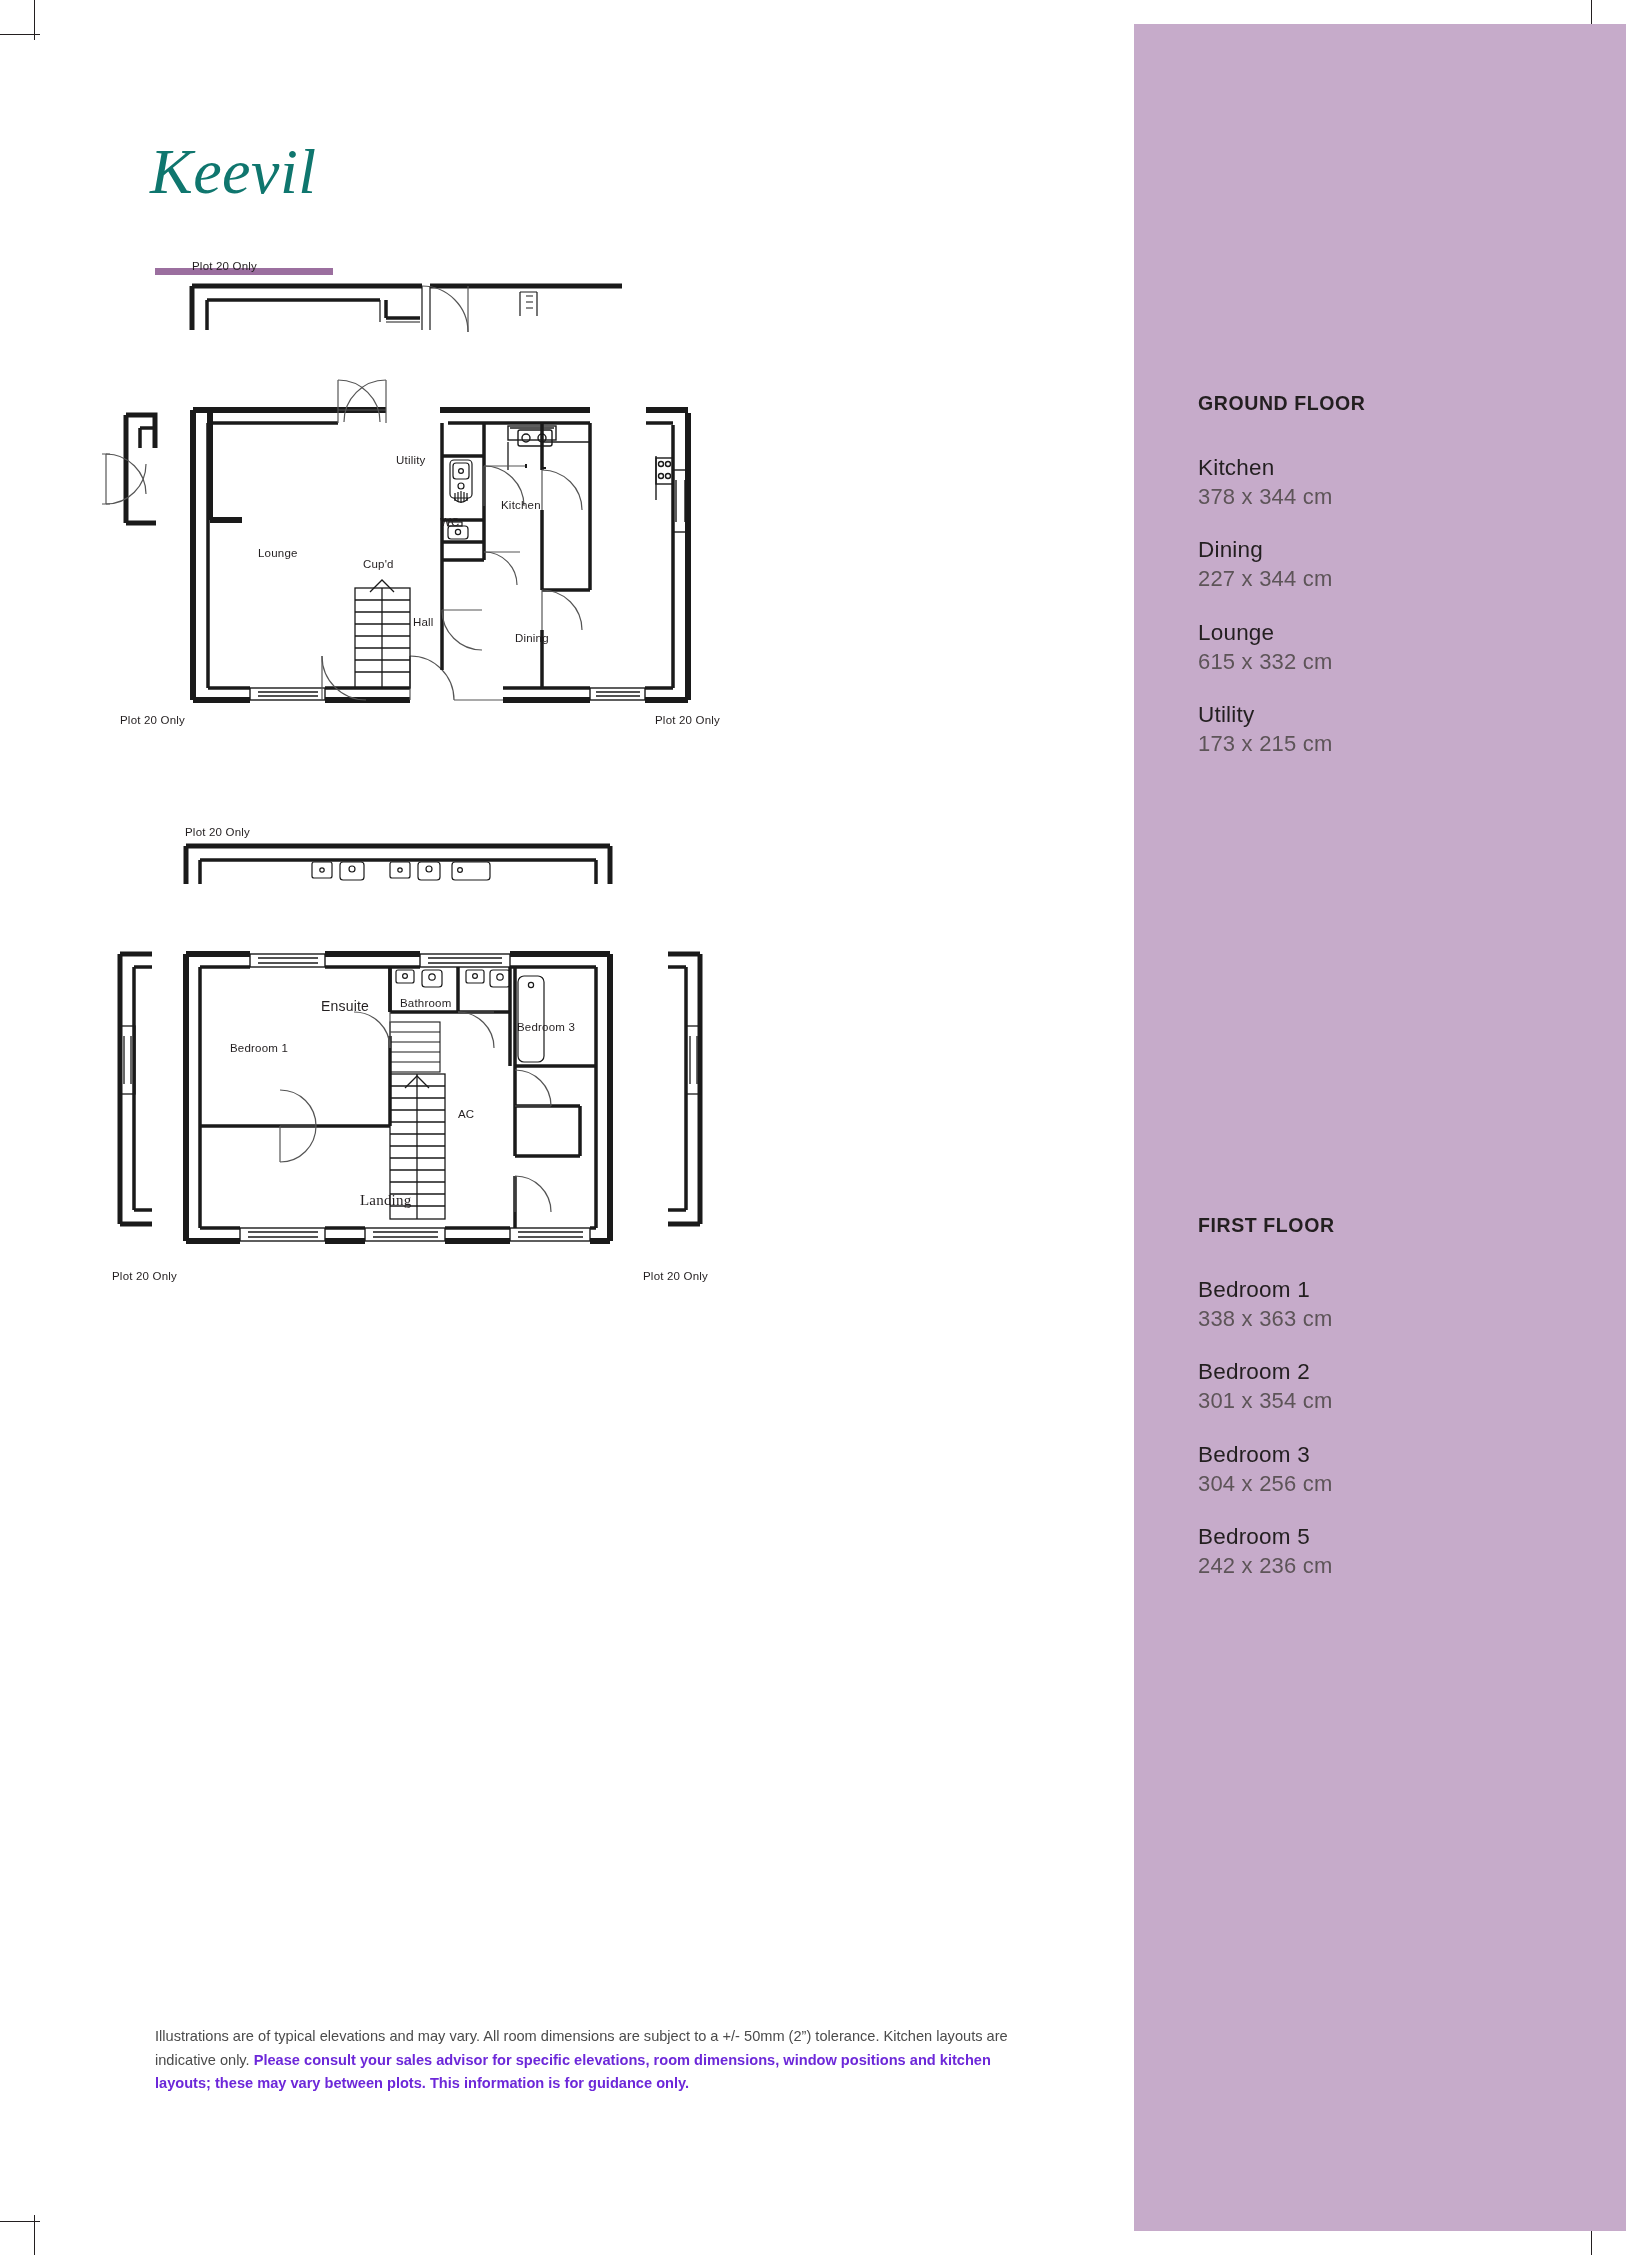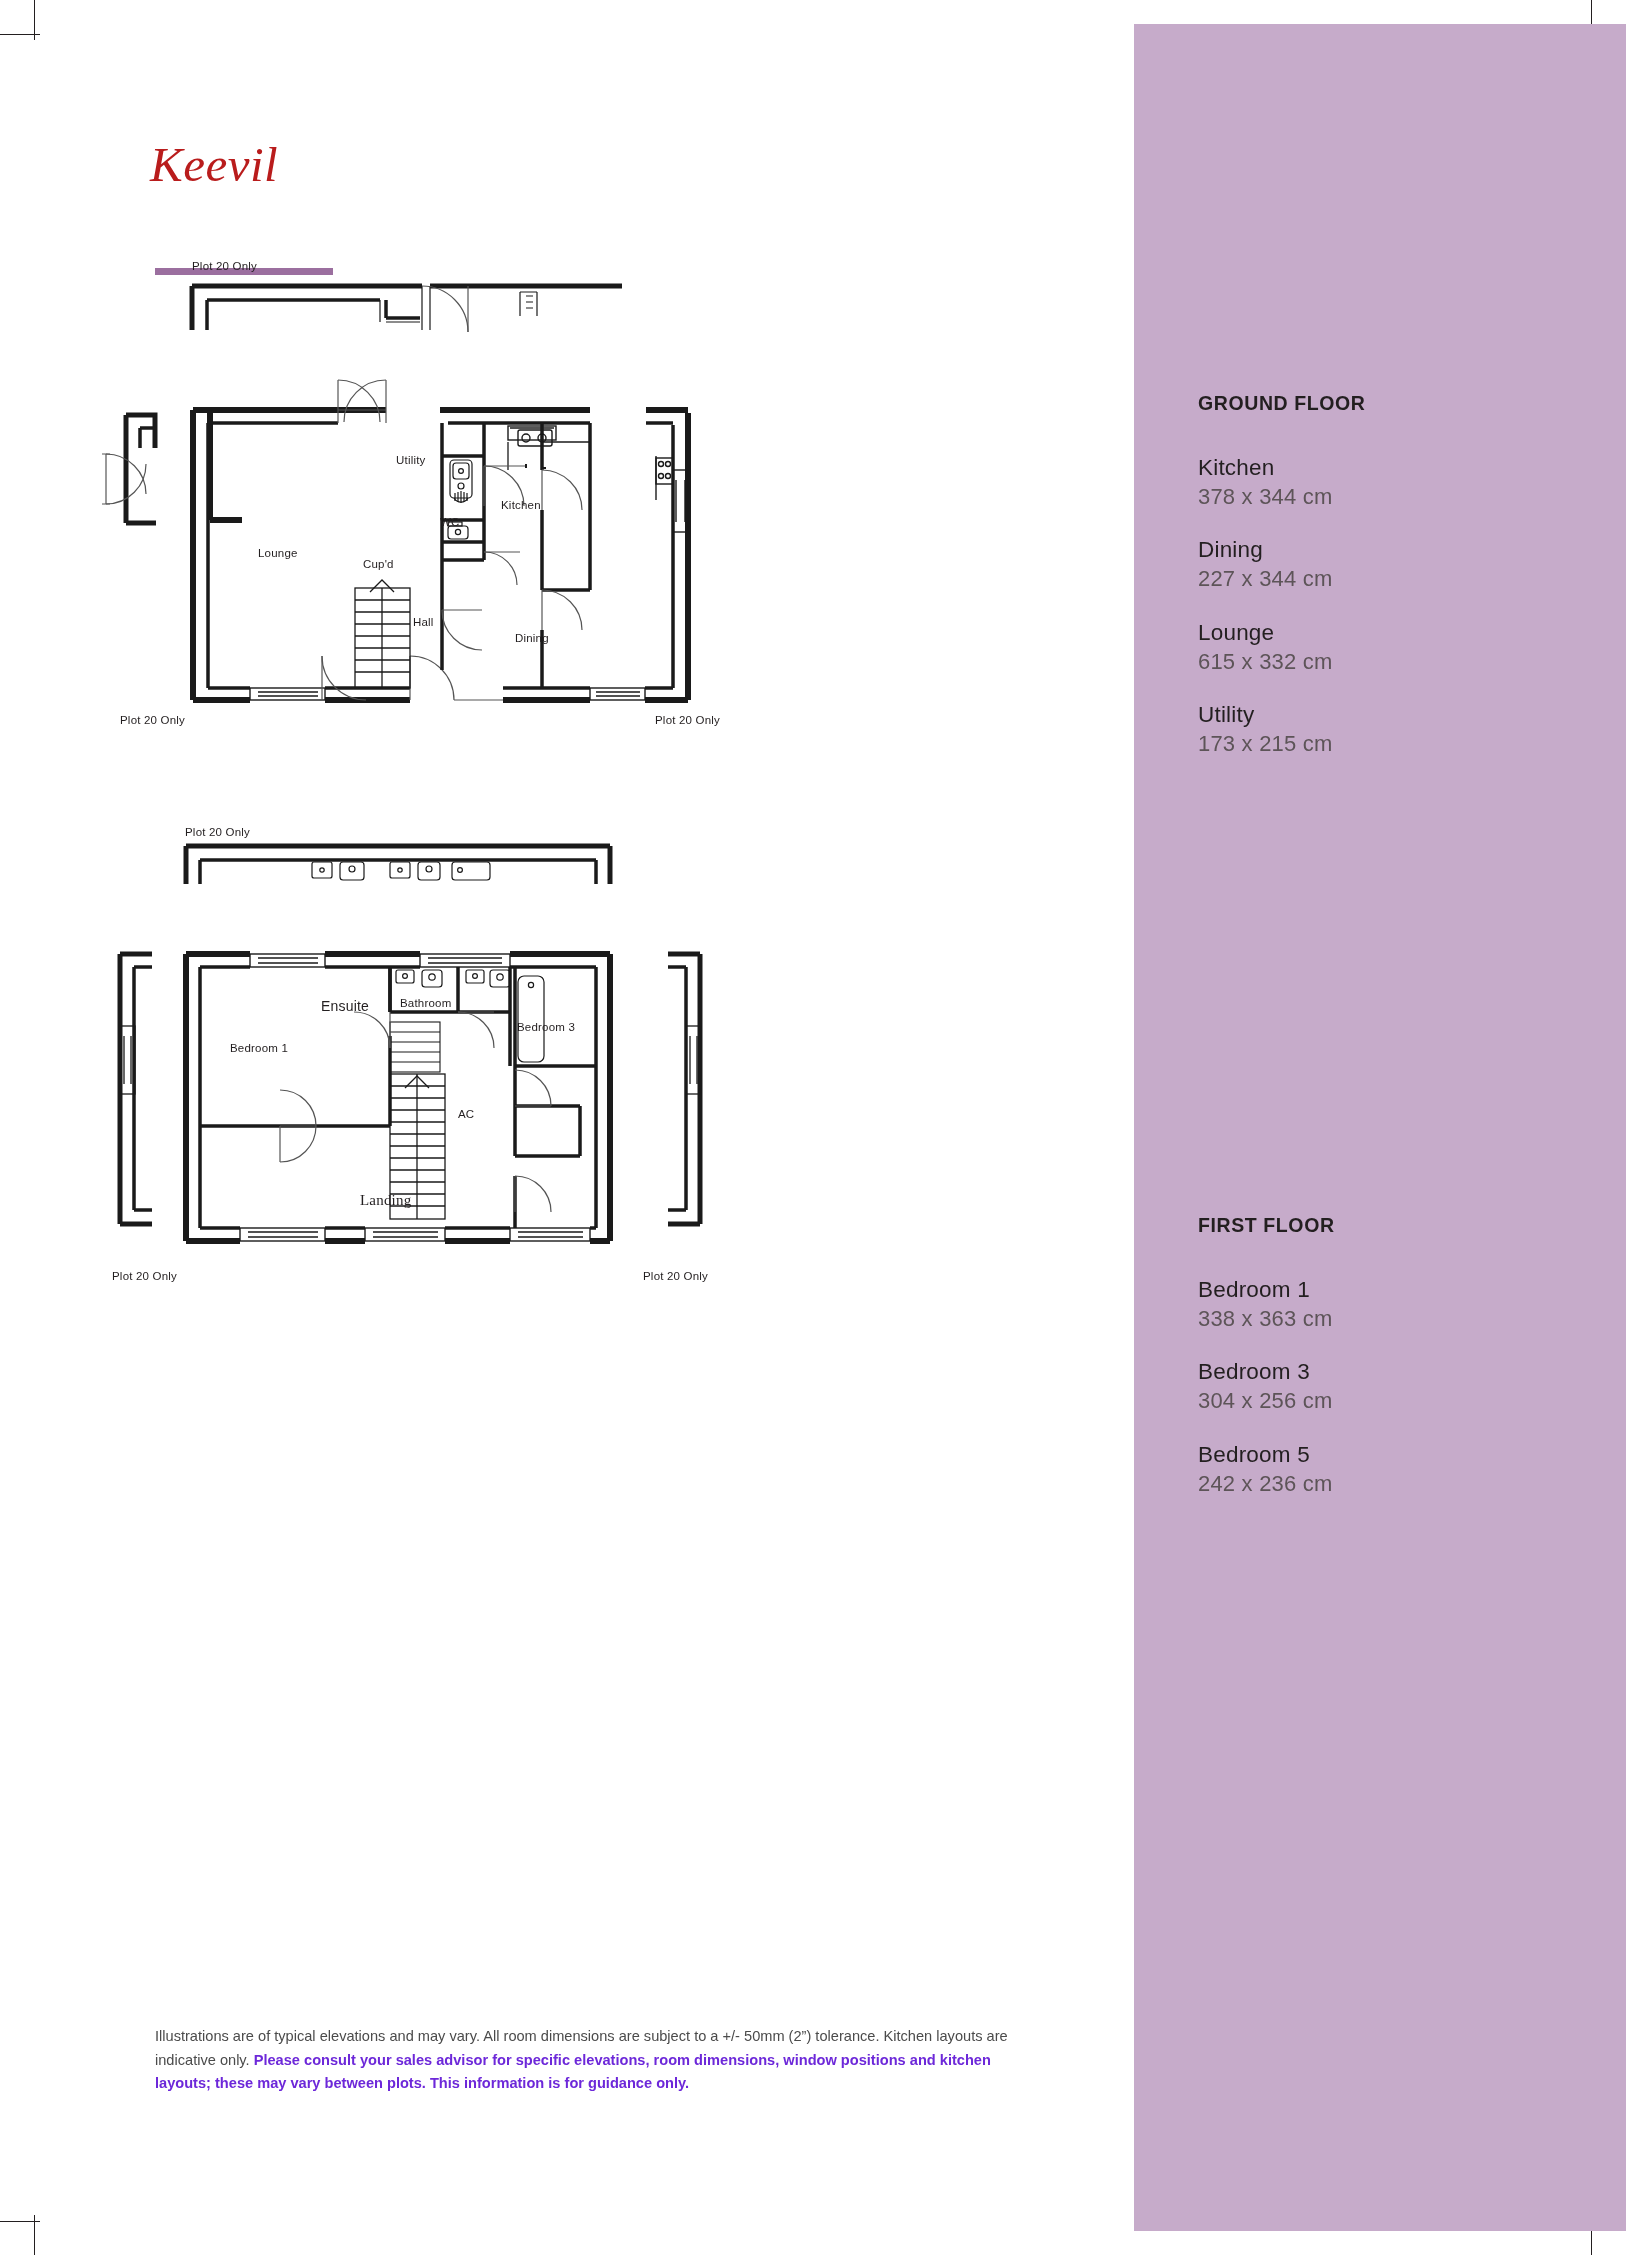--- a/index.html
+++ b/index.html
@@ -60,22 +60,22 @@
     margin-top: 2px;
   }
 
   
   #title {
     position: absolute;
     left: 150px;
     top: 140px;
     font-family: "Liberation Serif", "DejaVu Serif", serif;
     font-style: italic;
-    font-size: 49px;
-    color: #b91c1c;
+    font-size: 64px;
+    color: #0f766e;
     letter-spacing: .5px;
     line-height: 1;
   }
   #title-rule {
     position: absolute;
     left: 155px;
     top: 268px;
     width: 178px;
     height: 7px;
     background: #9b6f9f;
@@ -151,20 +151,24 @@
       <div class="spec-dims">173 x 215 cm</div>
     </div>
   </div>
 
   <div class="spec-section" style="top:1190px;">
     <div class="spec-heading">FIRST FLOOR</div>
 
     <div class="spec-item">
       <div class="spec-name">Bedroom 1</div>
       <div class="spec-dims">338 x 363 cm</div>
+    </div>
+    <div class="spec-item">
+      <div class="spec-name">Bedroom 2</div>
+      <div class="spec-dims">301 x 354 cm</div>
     </div>
     <div class="spec-item">
       <div class="spec-name">Bedroom 3</div>
       <div class="spec-dims">304 x 256 cm</div>
     </div>
     <div class="spec-item">
       <div class="spec-name">Bedroom 5</div>
       <div class="spec-dims">242 x 236 cm</div>
     </div>
   </div>

